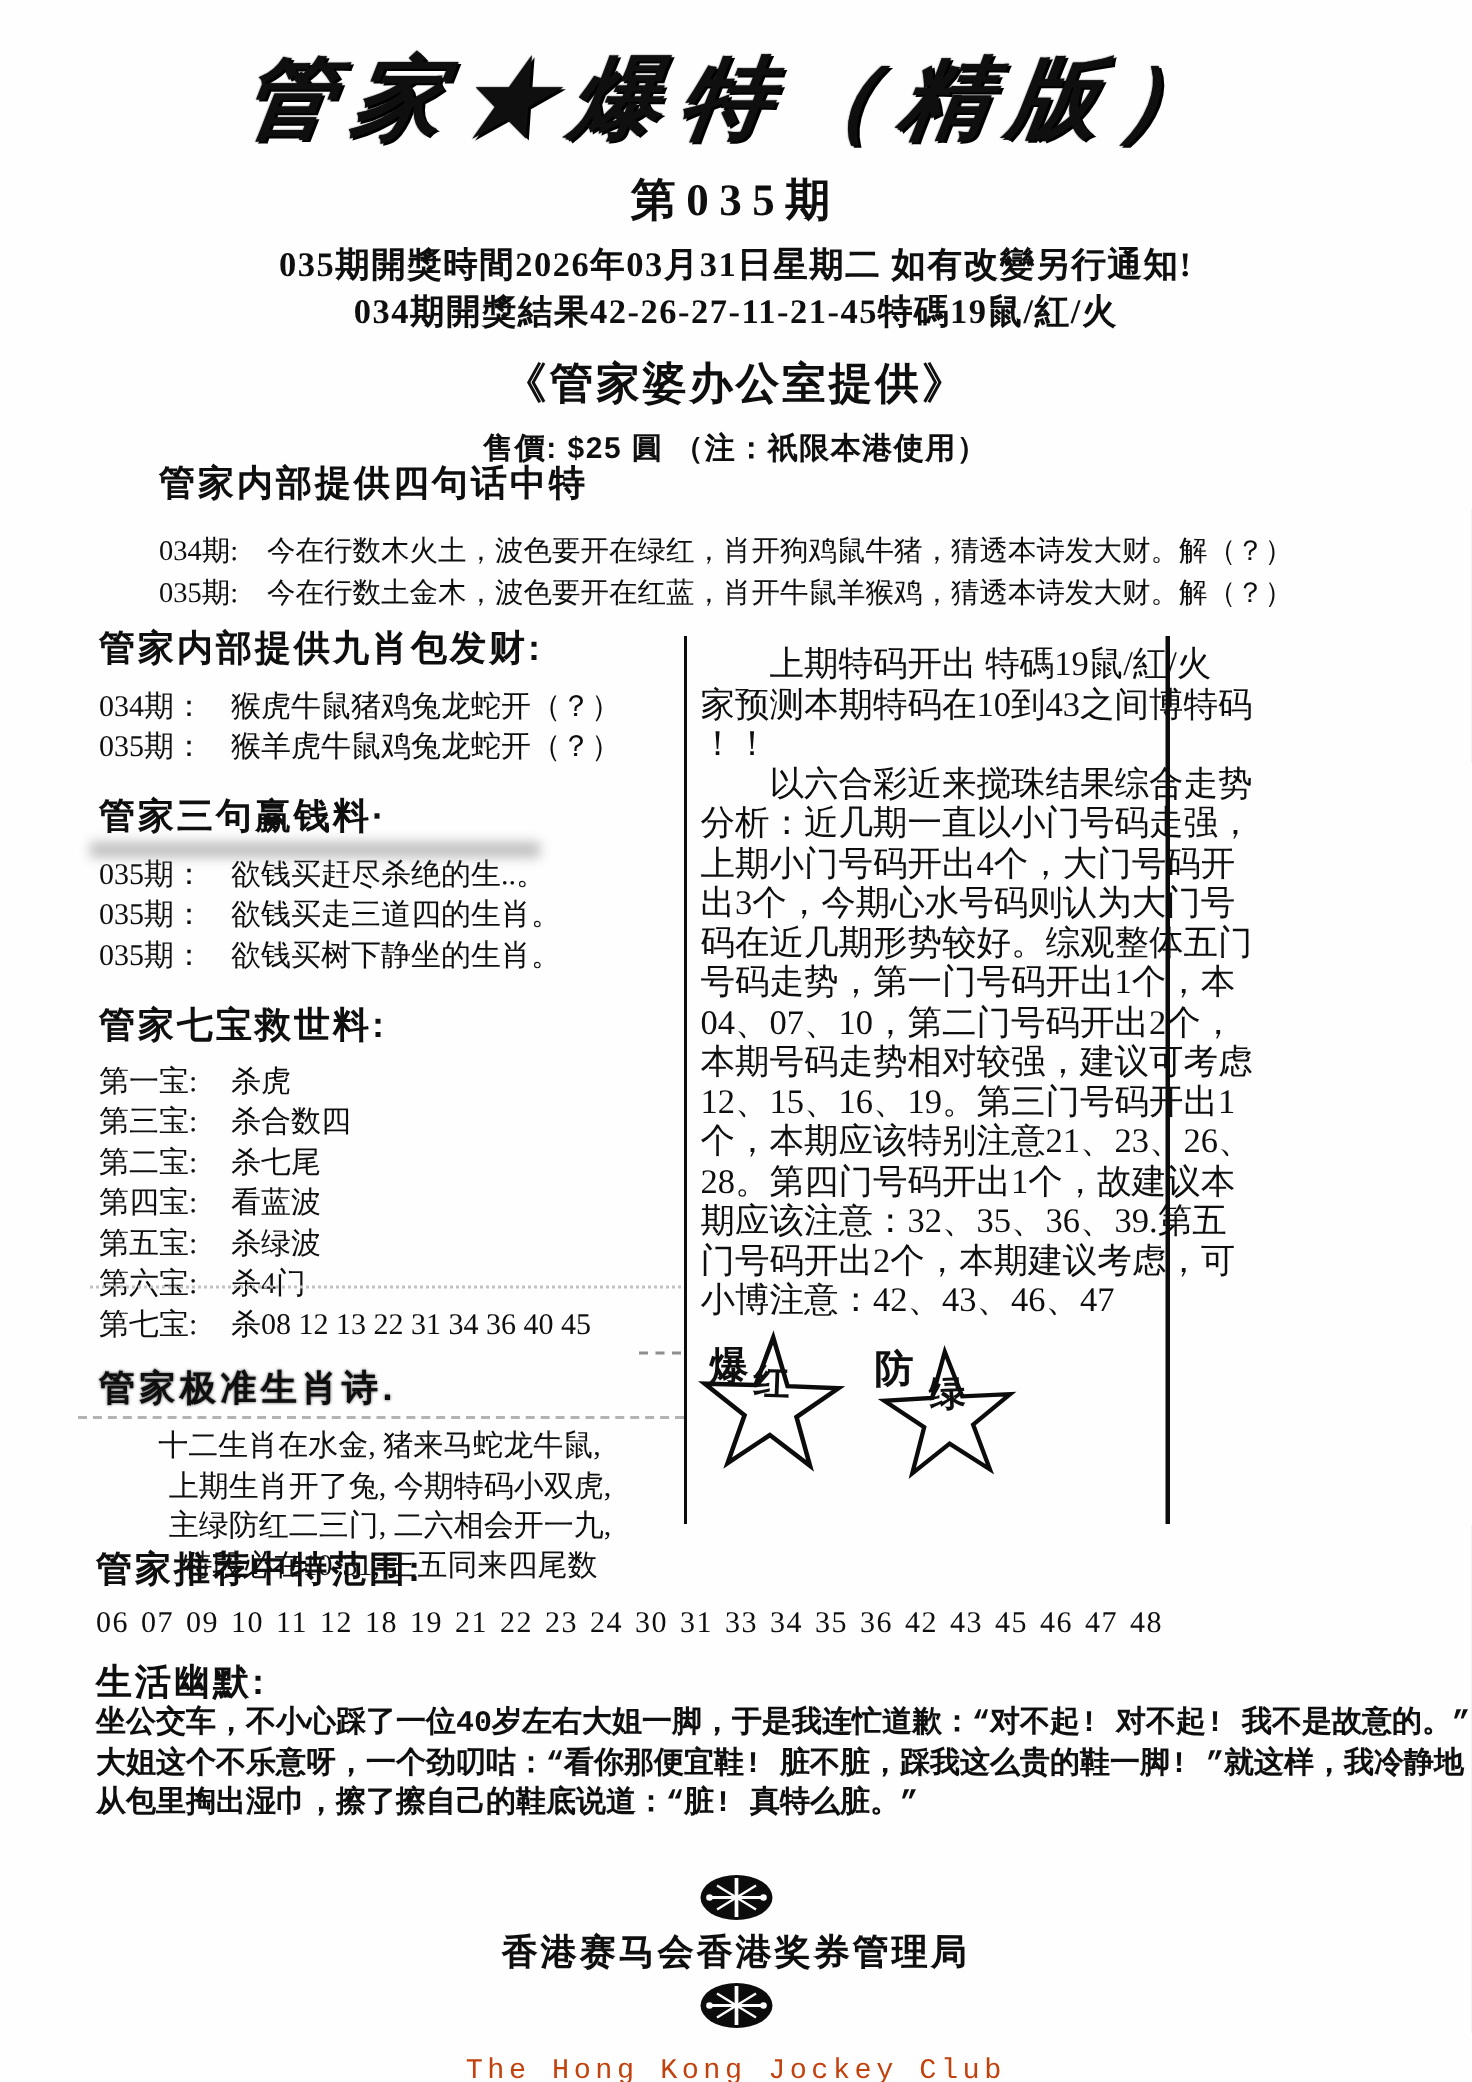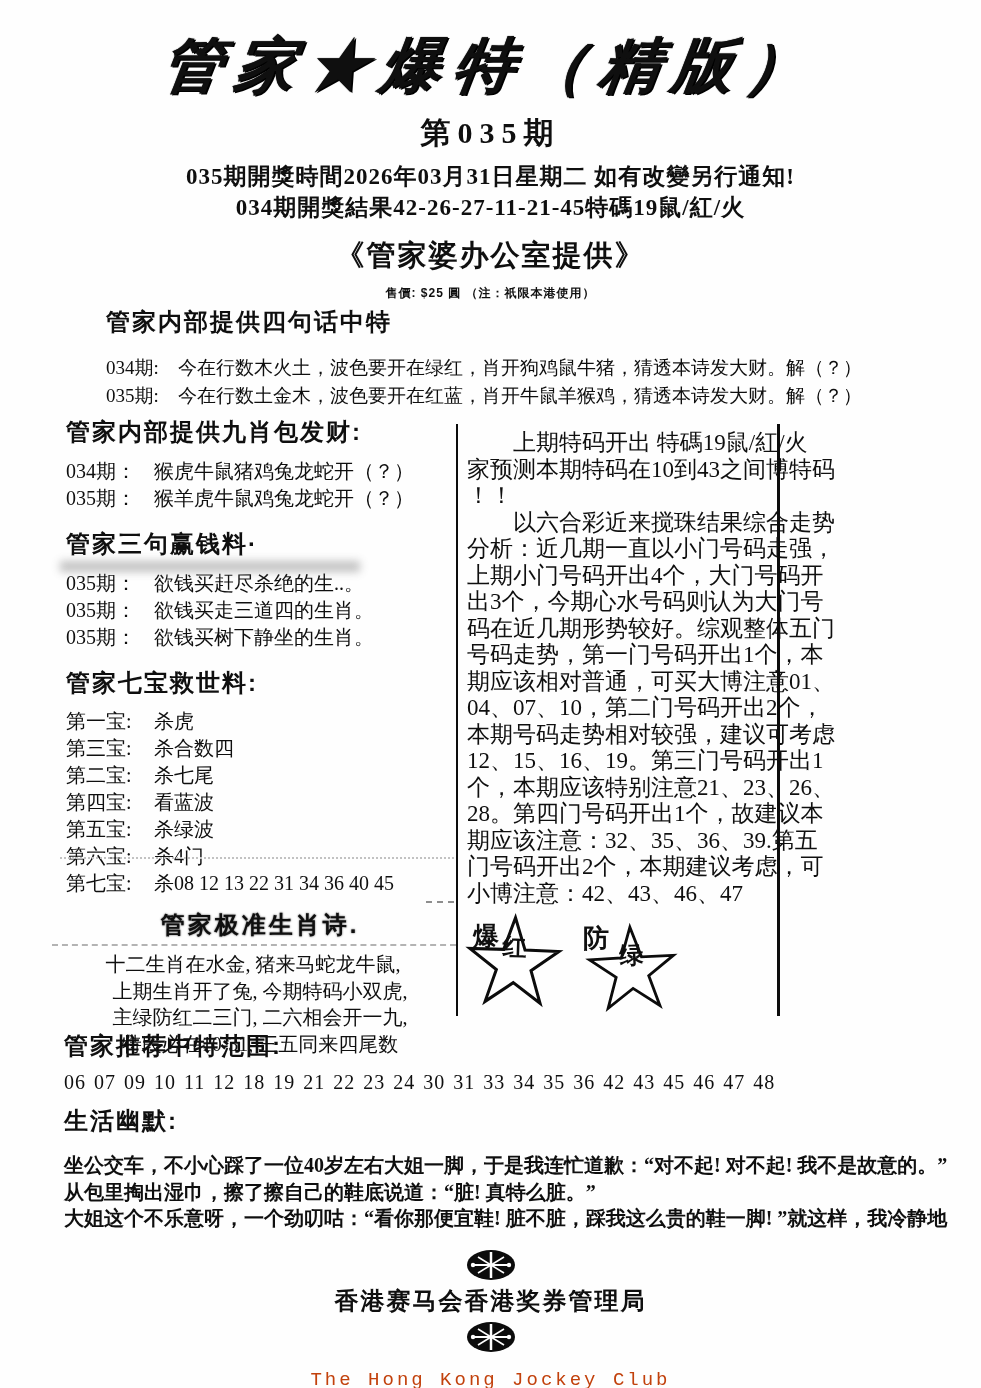--- a/index.html
+++ b/index.html
@@ -8,21 +8,21 @@
 
   
   .masthead{position:absolute;top:26px;left:0;right:0;text-align:center;}
   .title{display:inline-block;font-family:"Liberation Serif",serif;font-weight:bold;font-style:italic;
          font-size:60px;letter-spacing:13px;transform:skewX(-8deg);
          text-shadow:2px 1px 0 #000, 0 0 1px #000;white-space:nowrap;}
   .issue{font-size:30px;font-weight:bold;letter-spacing:7px;margin-top:6px;}
   .drawtime{font-size:23px;font-weight:bold;margin-top:7px;letter-spacing:1px;}
   .lastresult{font-size:23px;font-weight:bold;letter-spacing:1px;}
   .provider{font-size:29px;font-weight:bold;margin-top:13px;letter-spacing:2px;}
-  .price{font-size:12px;font-weight:bold;margin-top:9px;letter-spacing:1px;
+  .price{font-size:20px;font-weight:bold;margin-top:9px;letter-spacing:1px;
          font-family:"Liberation Sans",sans-serif;filter:blur(.3px);}
 
   
   .h3{font-family:"Liberation Sans","DejaVu Sans",sans-serif;font-weight:bold;
       font-size:24px;letter-spacing:2px;white-space:nowrap;}
 
   
   .sec-four{position:absolute;left:66px;top:306px;width:880px;margin-left:40px;}
   .sec-four .rows{margin-top:16px;}
   .frow{display:flex;font-size:19px;line-height:28px;white-space:nowrap;}
@@ -30,21 +30,21 @@
 
   
   .leftcol{position:absolute;left:66px;top:416px;width:388px;}
   .kv{display:flex;font-size:20px;line-height:27px;white-space:nowrap;}
   .kv .k{width:88px;flex:none;}
   .h-nine{margin:0 0 10px 0;}
   .h-three{margin:16px 0 10px 0;position:relative;}
   .smudge{position:absolute;left:-6px;bottom:-12px;width:300px;height:11px;background:#7a7a7a;
           filter:blur(4px);opacity:.45;}
   .h-seven{margin:16px 0 9px 0;}
-  .h-poem{margin:12px 0 2px 0;text-shadow:0 0 2px #444;letter-spacing:3px;filter:blur(.3px);text-align:center;}
+  .h-poem{margin:12px 0 2px 0;text-shadow:0 0 2px #444;letter-spacing:3px;filter:blur(.3px);}
   .dashline{border-top:2px dashed #9b9b9b;width:404px;margin:3px 0 5px -14px;opacity:.75;}
   .dotline-top{position:absolute;left:0px;top:857px;width:398px;border-top:2px dotted #c2c2c2;}
   .poem-line{font-size:20px;line-height:26.5px;white-space:nowrap;text-align:center;}
   .poem-line.first{margin-left:-14px;}
 
   
   .rightcol{position:absolute;left:456px;top:424px;width:324px;box-sizing:border-box;
             border-left:2px solid #0c0c0c;border-right:3px solid #0c0c0c;
             padding:6px 2px 0 9px;height:592px;}
   .ana-line{font-size:23px;line-height:26.5px;white-space:nowrap;}
@@ -56,21 +56,21 @@
   .star-red{left:-12px;top:-2px;width:118px;height:104px;transform:rotate(2deg);}
   .star-green{left:112px;top:8px;width:106px;height:98px;transform:rotate(-3deg);}
   .burst-label{position:absolute;left:6px;top:8px;font-size:26px;font-weight:bold;z-index:2;}
   .guard-label{position:absolute;left:116px;top:10px;font-size:26px;font-weight:bold;z-index:2;}
   .border-dash{position:absolute;left:426px;top:901px;width:28px;border-top:2px dashed #8e8e8e;}
 
   
   .bottom{position:absolute;left:64px;top:1030px;width:890px;}
   .numbers{font-size:20px;margin-top:9px;letter-spacing:1px;word-spacing:2px;white-space:nowrap;}
   .h-humor{margin-top:11px;}
-  .humor{margin-top:15px;}
+  .humor{font-family:Liberation Mono, monospace;}
   .humor-line{font-size:20px;font-weight:bold;line-height:26.5px;white-space:nowrap;}
 
   
   .footer{position:absolute;top:1246px;left:0;right:0;text-align:center;}
   .f-cn{display:inline-flex;align-items:center;gap:1px;font-family:"Liberation Sans",sans-serif;
         font-weight:bold;font-size:24px;letter-spacing:2px;flex-direction:column;}
   .f-logo{width:54px;height:38px;flex:none;}
   .f-en{margin-top:13px;font-family:"Liberation Mono","DejaVu Sans Mono",monospace;
         font-size:19px;letter-spacing:3px;color:#c2410c;filter:blur(.3px);}
 </style>
@@ -174,21 +174,20 @@
   <div class="rightcol">
     <div class="ana-line">　　上期特码开出 特碼19鼠/紅/火</div>
     <div class="ana-line">家预测本期特码在10到43之间博特码</div>
     <div class="ana-line">！！</div>
     <div class="ana-line">　　以六合彩近来搅珠结果综合走势</div>
     <div class="ana-line">分析：近几期一直以小门号码走强，</div>
     <div class="ana-line">上期小门号码开出4个，大门号码开</div>
     <div class="ana-line">出3个，今期心水号码则认为大门号</div>
     <div class="ana-line">码在近几期形势较好。综观整体五门</div>
     <div class="ana-line">号码走势，第一门号码开出1个，本</div>
-    <div class="ana-line">期应该相对普通，可买大博注意01、</div>
     <div class="ana-line">04、07、10，第二门号码开出2个，</div>
     <div class="ana-line">本期号码走势相对较强，建议可考虑</div>
     <div class="ana-line">12、15、16、19。第三门号码开出1</div>
     <div class="ana-line">个，本期应该特别注意21、23、26、</div>
     <div class="ana-line">28。第四门号码开出1个，故建议本</div>
     <div class="ana-line">期应该注意：32、35、36、39.第五</div>
     <div class="ana-line">门号码开出2个，本期建议考虑，可</div>
     <div class="ana-line">小博注意：42、43、46、47</div>
 
     <div class="stars">
@@ -208,22 +207,22 @@
       </div>
     </div>
   </div>
 
   <div class="bottom">
     <div class="h3">管家推荐中特范围:</div>
     <div class="numbers">06 07 09 10 11 12 18 19 21 22 23 24 30 31 33 34 35 36 42 43 45 46 47 48</div>
     <div class="h3 h-humor">生活幽默:</div>
     <div class="humor">
       <div class="humor-line">坐公交车，不小心踩了一位40岁左右大姐一脚，于是我连忙道歉：“对不起! 对不起! 我不是故意的。”</div>
+      <div class="humor-line">大姐这个不乐意呀，一个劲叨咕：“看你那便宜鞋! 脏不脏，踩我这么贵的鞋一脚! ”就这样，我冷静地</div>
       <div class="humor-line">从包里掏出湿巾，擦了擦自己的鞋底说道：“脏! 真特么脏。”</div>
-      <div class="humor-line">大姐这个不乐意呀，一个劲叨咕：“看你那便宜鞋! 脏不脏，踩我这么贵的鞋一脚! ”就这样，我冷静地</div>
     </div>
   </div>
 
   <div class="footer">
     <div class="f-cn">
       <svg class="f-logo" viewBox="0 0 54 38" xmlns="http://www.w3.org/2000/svg">
         <ellipse cx="27" cy="19" rx="24" ry="15" fill="#0c0c0c"></ellipse>
         <line x1="27" y1="6" x2="27" y2="32" stroke="#ffffff" stroke-width="2.5"></line>
         <line x1="10" y1="19" x2="44" y2="19" stroke="#ffffff" stroke-width="2"></line>
         <line x1="14" y1="11" x2="40" y2="27" stroke="#ffffff" stroke-width="1.6"></line>

